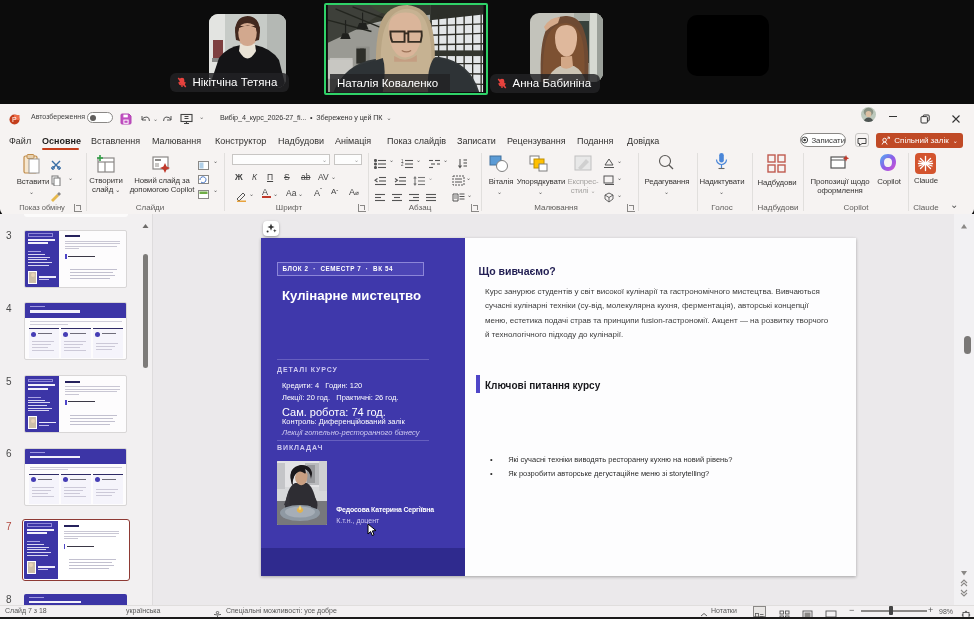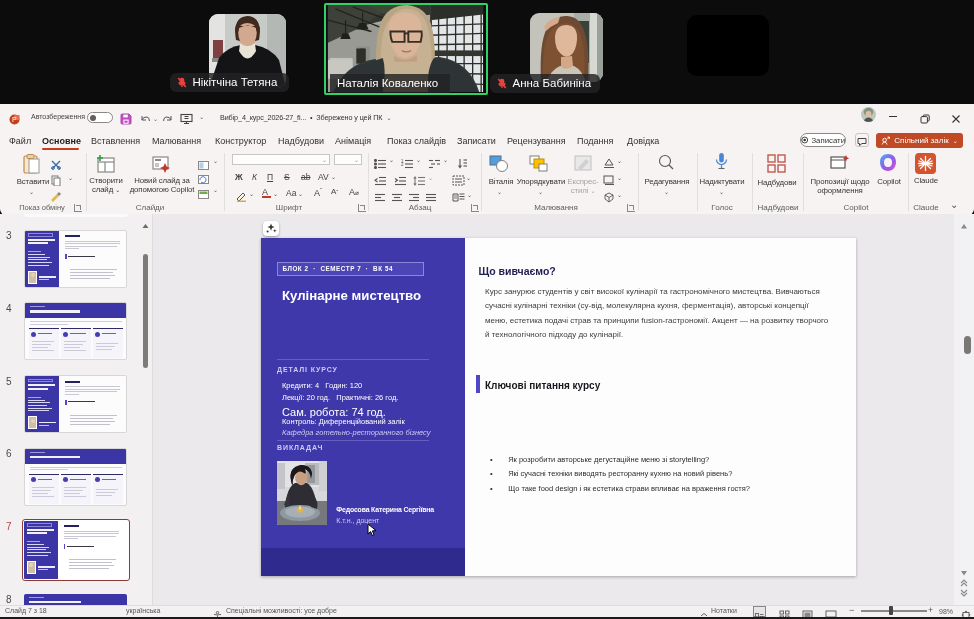--- a/index.html
+++ b/index.html
@@ -734,21 +734,21 @@
     <span style="font-size:6.3px;font-weight:bold;color:#fff;letter-spacing:0.55px;margin-left:5px;">БЛОК 2&nbsp; ·&nbsp; СЕМЕСТР 7&nbsp; ·&nbsp; ВК 54</span>
   </div>
   <div class="abs" style="left:282px;top:288px;font-size:13.2px;font-weight:bold;color:#fff;">Кулінарне мистецтво</div>
 
   <div class="abs" style="left:277px;top:358.5px;width:152px;height:1px;background:#7b74c9;opacity:.65;"></div>
   <div class="abs" style="left:277px;top:366px;font-size:7px;font-weight:bold;color:#cfcaf0;letter-spacing:0.9px;">ДЕТАЛІ КУРСУ</div>
   <div class="abs" style="left:282px;top:380.5px;font-size:7.5px;color:#fff;">Кредити: 4&nbsp;&nbsp; Годин: 120</div>
   <div class="abs" style="left:282px;top:393px;font-size:7.5px;color:#fff;">Лекції: 20 год.&nbsp;&nbsp; Практичні: 26 год.</div>
   <div class="abs" style="left:282px;top:405.5px;font-size:11px;color:#fff;">Сам. робота: 74 год.</div>
   <div class="abs" style="left:282px;top:416.5px;font-size:7.5px;color:#fff;">Контроль: Диференційований залік</div>
-  <div class="abs" style="left:282px;top:428px;font-size:7.5px;font-style:italic;color:#cfcaf0;">Кафедра готельно-ресторанного бізнесу</div>
+  <div class="abs" style="left:282px;top:428px;font-size:7.5px;font-style:italic;color:#cfcaf0;">Лекції готельно-ресторанного бізнесу</div>
   <div class="abs" style="left:277px;top:440px;width:152px;height:1px;background:#7b74c9;opacity:.65;"></div>
   <div class="abs" style="left:277px;top:443.5px;font-size:7px;font-weight:bold;color:#cfcaf0;letter-spacing:0.9px;">ВИКЛАДАЧ</div>
 
   <div class="abs" style="left:277px;top:461px;width:49.5px;height:64px;overflow:hidden;border-radius:1px;">
     <svg width="50" height="64" viewBox="0 0 50 64">
       <rect width="50" height="64" fill="#d7d8da"></rect>
       <rect x="0" y="0" width="50" height="26" fill="#e3e3e5"></rect>
       <rect x="28" y="2" width="22" height="22" fill="#b9babd"></rect>
       <rect x="30" y="4" width="8" height="18" fill="#97989b"></rect>
       <rect x="42" y="0" width="8" height="30" fill="#cfd0d3"></rect>
@@ -777,23 +777,22 @@
 
   <div class="abs" style="left:367px;top:523px;"><svg width="11" height="14" viewBox="0 0 11 14">
         <path d="M1 1 L1 11 L3.6 8.6 L5.2 12.5 L7 11.7 L5.4 7.9 L9 7.6 Z" fill="#fff" stroke="#000" stroke-width="1"></path>
       </svg></div>
 
   <div class="abs" style="left:478.6px;top:265px;font-size:10.5px;font-weight:bold;color:#232054;">Що вивчаємо?</div>
   <div class="abs" style="left:485px;top:285px;width:345px;font-size:8px;line-height:14.3px;color:#3c3c3c;">Курс занурює студентів у світ високої кулінарії та гастрономічного мистецтва. Вивчаються сучасні кулінарні техніки (су-від, молекулярна кухня, ферментація), авторські концепції меню, естетика подачі страв та принципи fusion-гастрономії. Акцент — на розвитку творчого й технологічного підходу до кулінарії.</div>
   <div class="abs" style="left:476.3px;top:375.4px;width:4px;height:17.5px;background:#4f46c8;"></div>
   <div class="abs" style="left:485px;top:379.5px;font-size:10px;font-weight:bold;color:#18181c;">Ключові питання курсу</div>
   <div class="abs" style="left:490px;top:454.5px;width:360px;font-size:7.5px;color:#2c2c2c;">
+    <div style="margin-bottom:5.9px;"><span style="margin-right:15.5px;">•</span>Які сучасні техніки виводять ресторанну кухню на новий рівень?</div>
     <div style="margin-bottom:5.9px;"><span style="margin-right:15.5px;">•</span>Як розробити авторське дегустаційне меню зі storytelling?</div>
-    <div style="margin-bottom:5.9px;"><span style="margin-right:15.5px;">•</span>Які сучасні техніки виводять ресторанну кухню на новий рівень?</div>
-    <div style="margin-bottom:5.9px;"><span style="margin-right:15.5px;">•</span>Що таке food design і як естетика страви впливає на враження гостя?</div>
   </div>
 
   <div class="abs" style="left:263.4px;top:221px;width:16px;height:15px;background:#fff;border-radius:4px;box-shadow:0 1px 2.5px rgba(0,0,0,.35);">
     <svg width="16" height="15" viewBox="0 0 16 15">
         <path d="M8 2.5 l1 2.6 2.6 1 -2.6 1 -1 2.6 -1 -2.6 -2.6 -1 2.6 -1 Z" fill="#333"></path>
         <path d="M11.8 8 l.5 1.3 1.3 .5 -1.3 .5 -.5 1.3 -.5 -1.3 -1.3 -.5 1.3 -.5 Z" fill="#333"></path>
         <circle cx="4.6" cy="10.6" r="1" fill="#333"></circle>
       </svg>
   </div>
 

